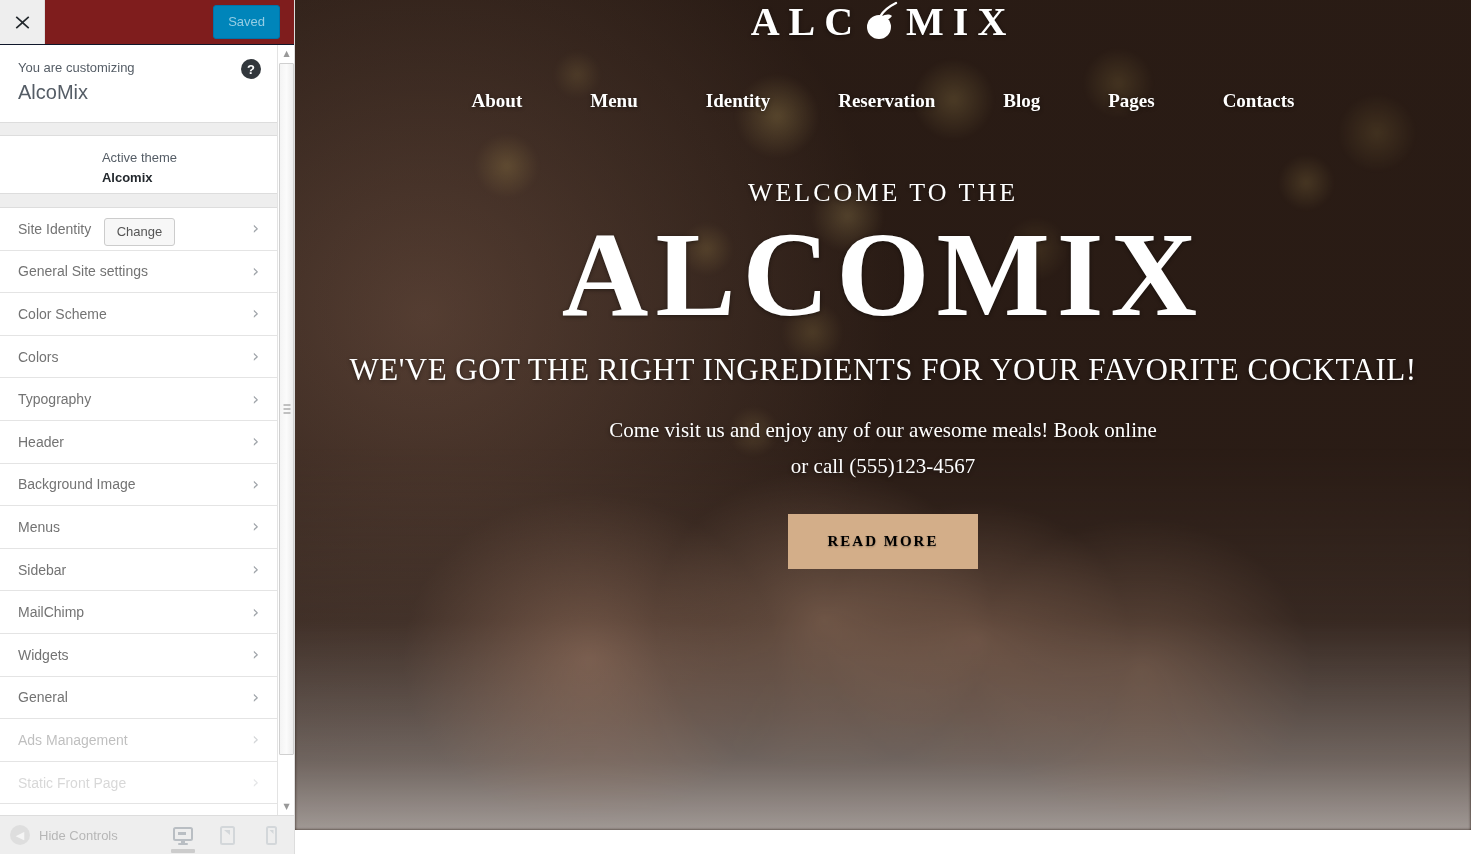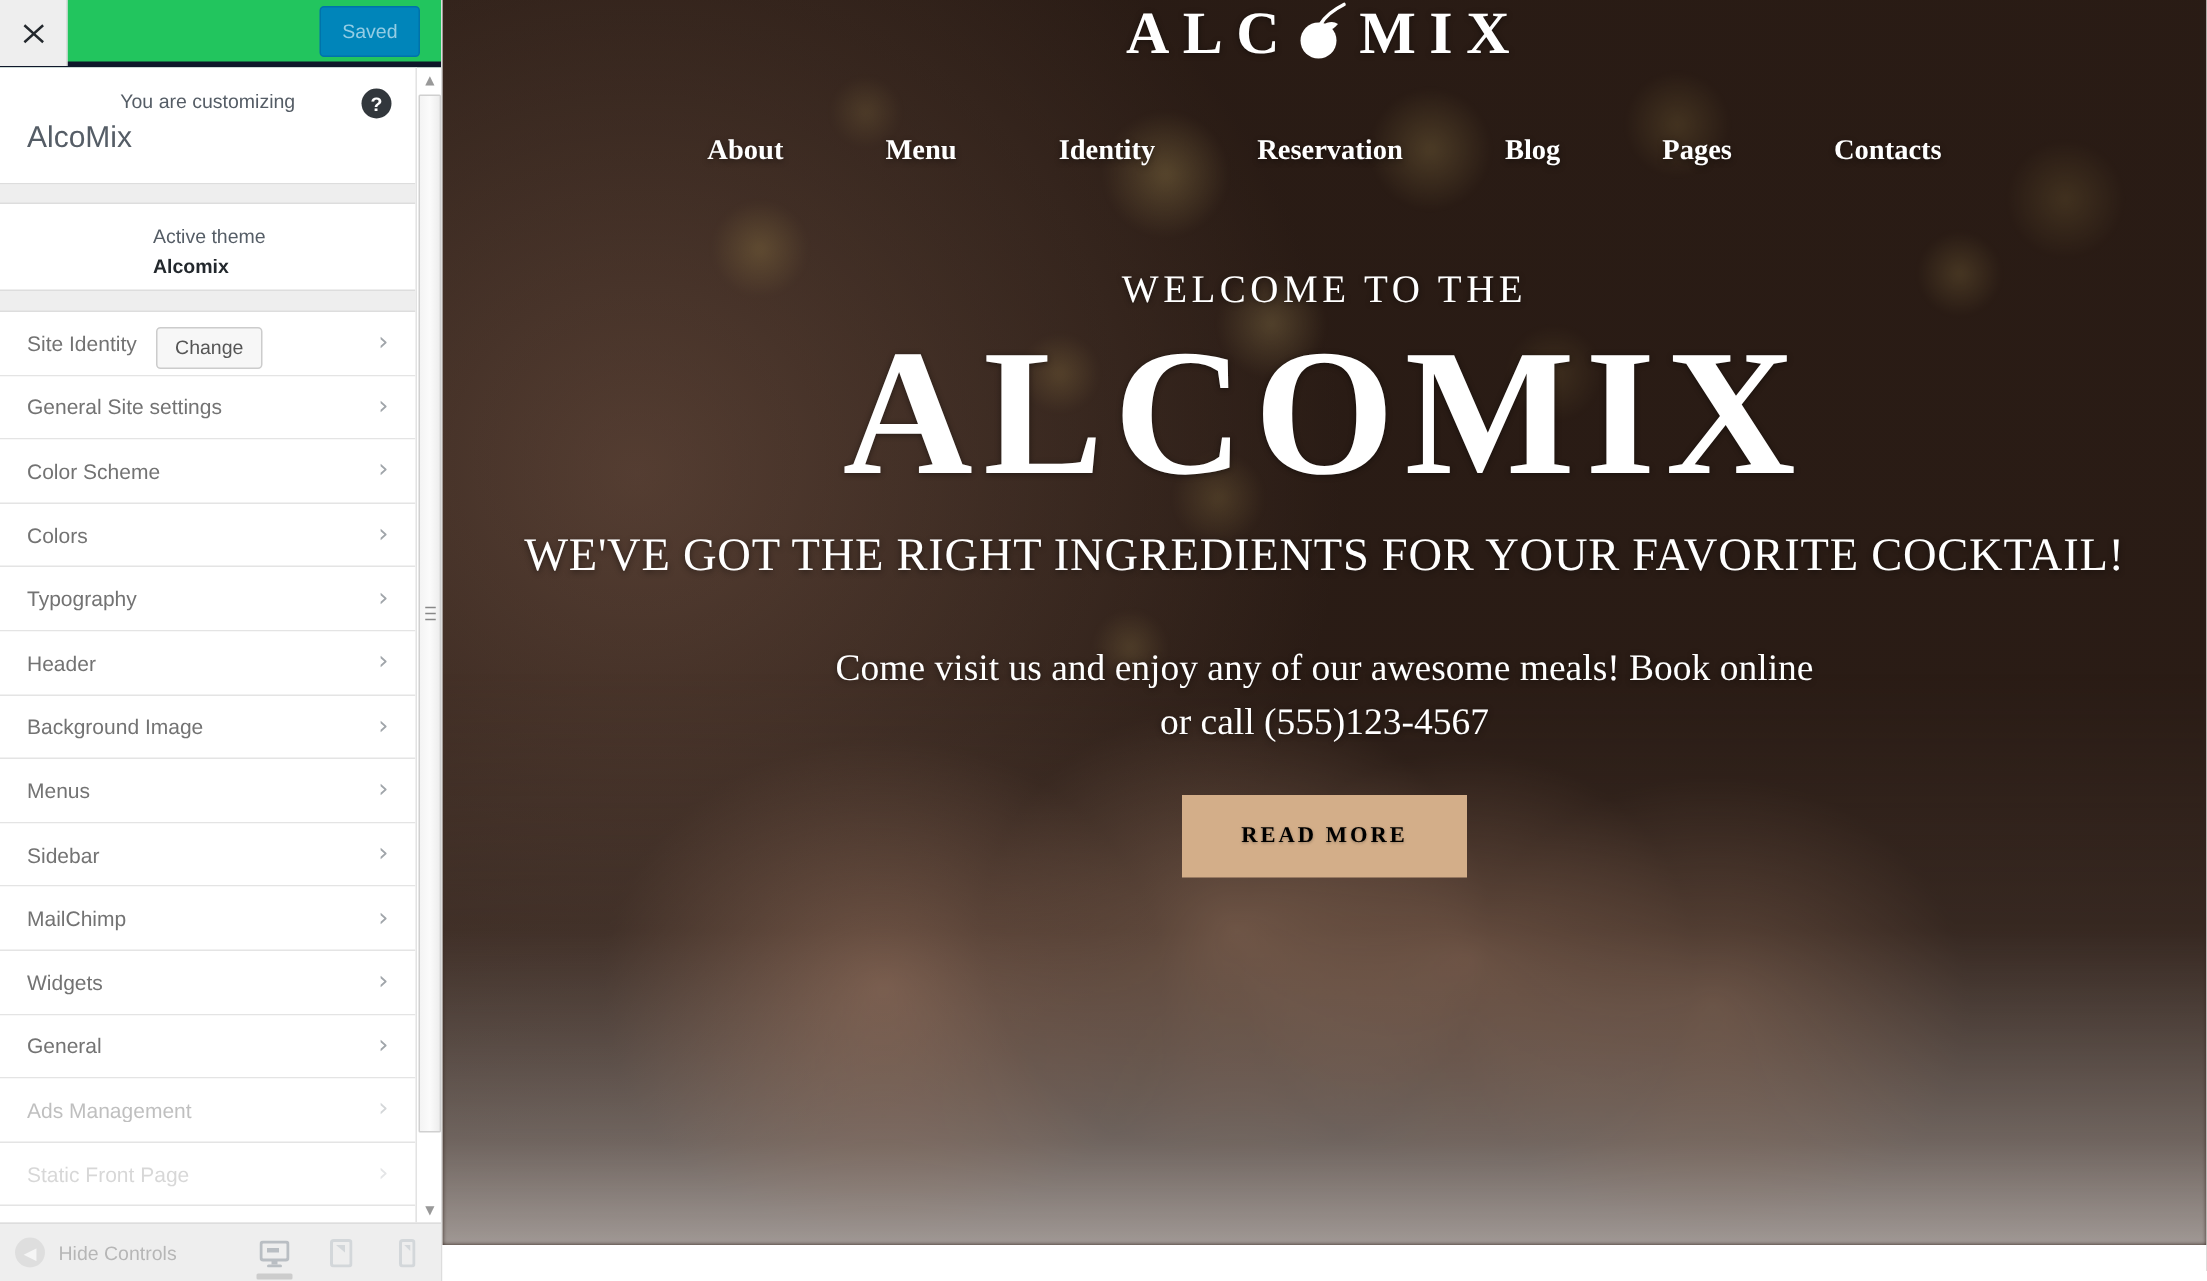--- a/index.html
+++ b/index.html
@@ -27,22 +27,22 @@
     background: #eee;
     flex: 0 0 295px;
     display: flex;
     flex-direction: column;
     border-right: 1px solid #ddd;
   }
 
   
   .cz-topbar {
     height: 45px;
-    background: #22c55e;
-    border-bottom: 4px solid #0f172a;
+    background: #7f1d1d;
+    border-bottom: 1px solid #0f172a;
     display: flex;
     align-items: stretch;
     flex: 0 0 45px;
   }
   .cz-close {
     width: 45px;
     height: 44px;
     display: flex;
     align-items: center;
     justify-content: center;
@@ -86,21 +86,20 @@
     padding: 14px 18px 16px;
     background: #fff;
     position: relative;
     border-bottom: 1px solid #ddd;
     height: 78px;
   }
   .cz-info-label {
     font-size: 13px;
     color: #555d66;
     line-height: 18px;
-    text-align: center;
   }
   .cz-info-title {
     font-size: 20px;
     color: #555d66;
     line-height: 26px;
     font-weight: 400;
     margin-top: 2px;
   }
   .cz-help {
     position: absolute;
@@ -402,23 +401,23 @@
     line-height: 1.08;
   }
   .pv-sub {
     margin-top: 12px;
     font-family: "Liberation Serif", serif;
     font-size: 31px;
     letter-spacing: 0.5px;
     white-space: nowrap;
   }
   .pv-desc {
-    margin-top: 40px;
+    margin-top: 24px;
     font-family: "Liberation Serif", serif;
-    font-size: 25px;
+    font-size: 21px;
     line-height: 36px;
     text-align: center;
   }
   .pv-cta {
     margin-top: 30px;
     background: #d3ae89;
     color: #000000;
     border: none;
     font-family: "Liberation Serif", serif;
     font-size: 15px;

